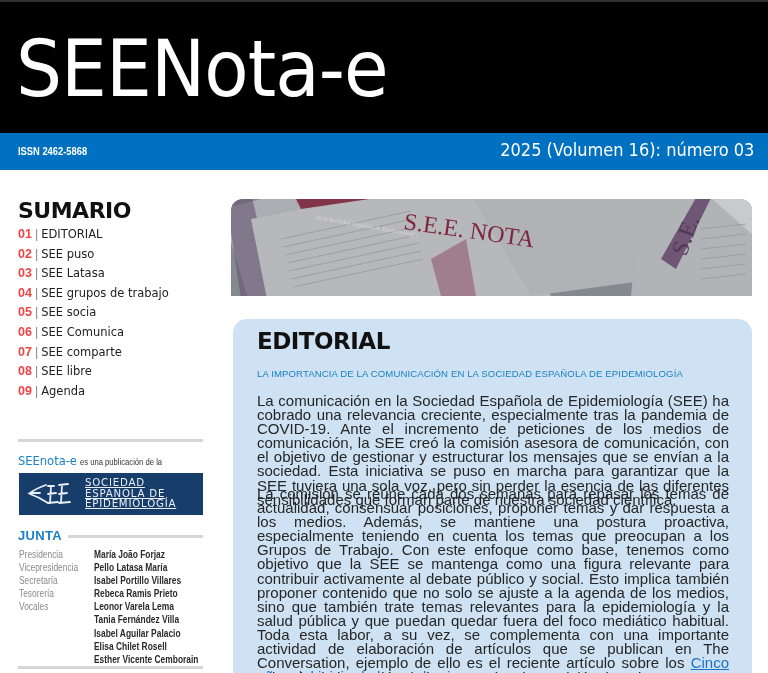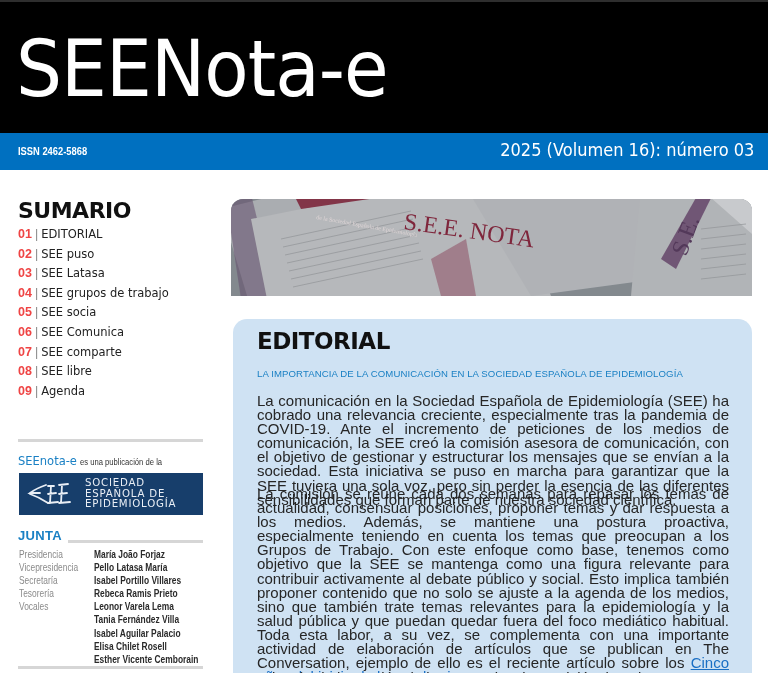--- a/index.html
+++ b/index.html
@@ -46,24 +46,24 @@
     display: inline-block; transform: scaleX(0.85); transform-origin: left center;
   }
 
   .see-logo {
     position: absolute; left: 19px; top: 473px; width: 184px; height: 42px; background: #173e6b;
     display: flex; align-items: center;
   }
   .see-logo .glyph { width: 60px; height: 42px; display: flex; align-items: center; justify-content: center; }
   .see-logo .words {
     color: #e9eef5; font-family: "DejaVu Sans", sans-serif; font-size: 10.2px; line-height: 10.5px;
-    letter-spacing: 0.8px; margin-left: 6px;
-  }
-
-  .junta-head { position: absolute; left: 18px; top: 528px; width: 185px; display: flex; align-items: flex-end; }
+    letter-spacing: 0.8px; margin-left: 6px; text-decoration: underline;
+  }
+
+  .junta-head { position: absolute; left: 18px; top: 528px; width: 185px; display: flex; align-items: center; }
   .junta-head .jt { color: #1a80c4; font-weight: 700; font-size: 13px; letter-spacing: 0.3px; }
   .junta-head .line { flex: 1; height: 3px; background: #d6d6d6; margin-left: 6px; margin-top: 2px; }
 
   .junta-roles { position: absolute; left: 19px; top: 548px; }
   .junta-roles div {
     font-size: 10.5px; line-height: 13.1px; color: #8a8a8a;
     transform: scaleX(0.8); transform-origin: left center; white-space: nowrap;
   }
   .junta-names { position: absolute; left: 94px; top: 548px; }
   .junta-names div {

